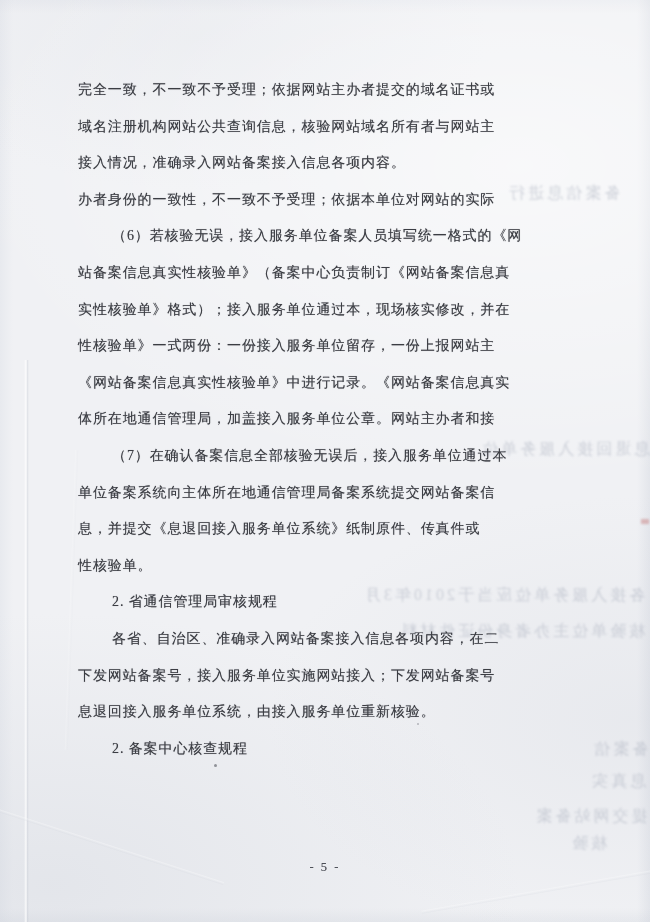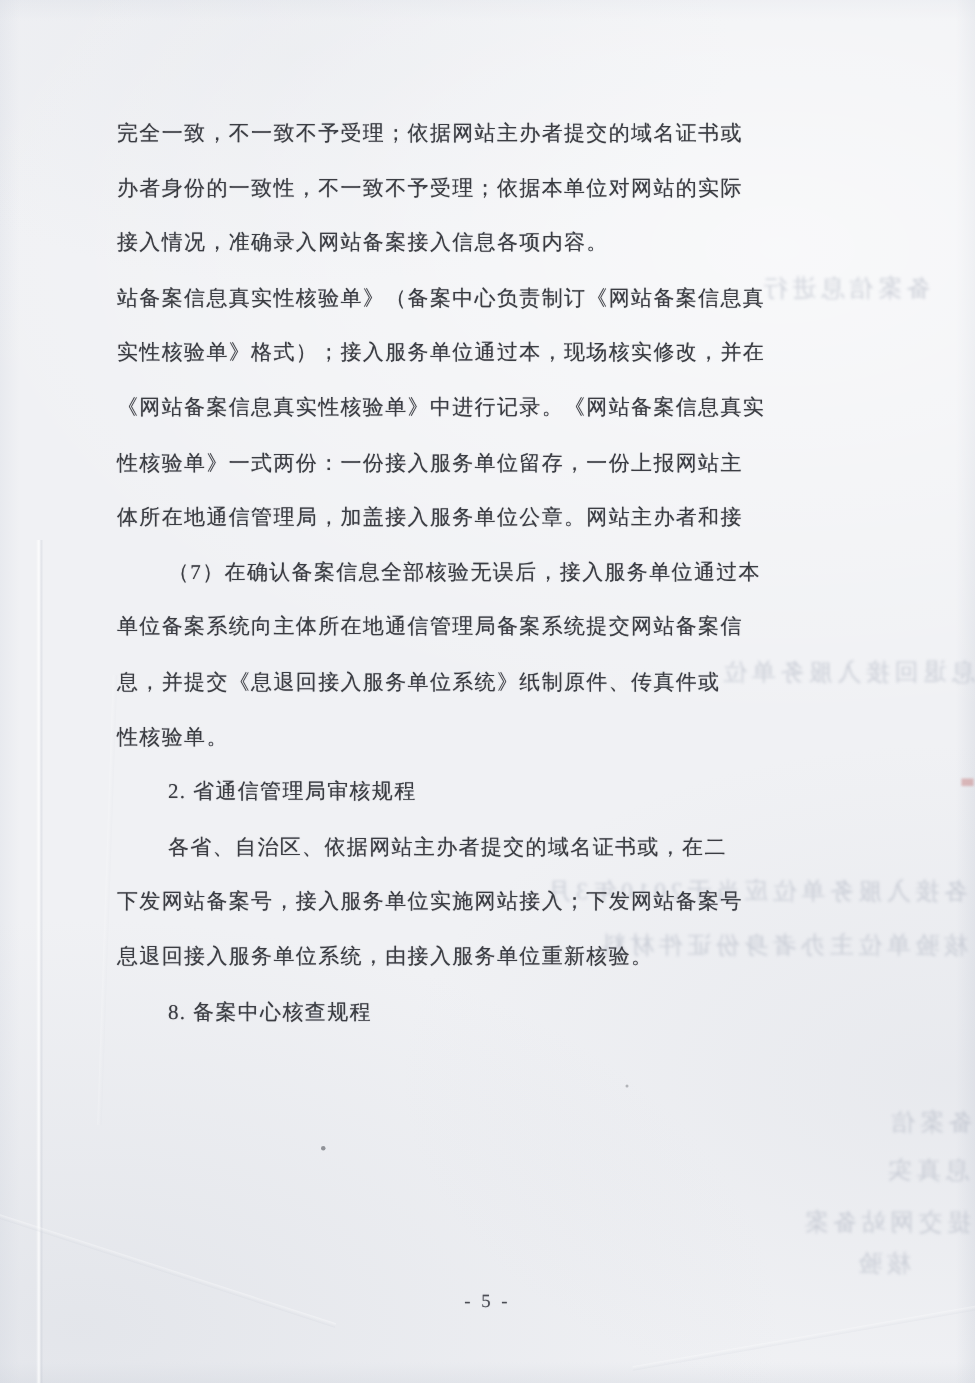--- a/index.html
+++ b/index.html
@@ -75,36 +75,38 @@
       <span class="bleed" style="left: 330px; top: 620px; width: 315px;">核验单位主办者身份证件材料</span>
       <span class="bleed" style="left: 560px; top: 738px; width: 88px;">备案信</span>
       <span class="bleed" style="left: 554px; top: 770px; width: 92px;">息真实</span>
       <span class="bleed" style="left: 497px; top: 805px; width: 150px;">提交网站备案</span>
       <span class="bleed" style="left: 543px; top: 832px; width: 64px;">核验</span>
     </div>
 
   <section class="body-text">
 
   <p class="line">完全一致，不一致不予受理；依据网站主办者提交的域名证书或</p>
+      <p class="line">域名注册机构网站公共查询信息，核验网站域名所有者与网站主</p>
+      <p class="line">接入情况，准确录入网站备案接入信息各项内容。</p>
       <p class="line">办者身份的一致性，不一致不予受理；依据本单位对网站的实际</p>
-      <p class="line">接入情况，准确录入网站备案接入信息各项内容。</p>
+      <p class="line indent">（6）若核验无误，接入服务单位备案人员填写统一格式的《网</p>
       <p class="line">站备案信息真实性核验单》（备案中心负责制订《网站备案信息真</p>
       <p class="line">实性核验单》格式）；接入服务单位通过本，现场核实修改，并在</p>
+      <p class="line">性核验单》一式两份：一份接入服务单位留存，一份上报网站主</p>
       <p class="line">《网站备案信息真实性核验单》中进行记录。《网站备案信息真实</p>
-      <p class="line">性核验单》一式两份：一份接入服务单位留存，一份上报网站主</p>
       <p class="line">体所在地通信管理局，加盖接入服务单位公章。网站主办者和接</p>
       <p class="line indent">（7）在确认备案信息全部核验无误后，接入服务单位通过本</p>
       <p class="line">单位备案系统向主体所在地通信管理局备案系统提交网站备案信</p>
       <p class="line">息，并提交《息退回接入服务单位系统》纸制原件、传真件或</p>
       <p class="line">性核验单。</p>
       <p class="line indent">2. 省通信管理局审核规程</p>
-      <p class="line indent">各省、自治区、依据网站主办者提交的域名证书或，在二</p>
+      <p class="line indent">各省、自治区、准确录入网站备案接入信息各项内容，在二</p>
       <p class="line">下发网站备案号，接入服务单位实施网站接入；下发网站备案号</p>
       <p class="line">息退回接入服务单位系统，由接入服务单位重新核验。</p>
-      <p class="line indent">8. 备案中心核查规程</p>
+      <p class="line indent">2. 备案中心核查规程</p>
     </section>
 
   <footer class="page-number">- 5 -</footer>
 
   <div class="crease-v"></div>
   <div class="crease-d1"></div>
   <div class="crease-d2"></div>
   <div class="crease-d3"></div>
   <div class="speck-1"></div>
   <div class="speck-2"></div>

